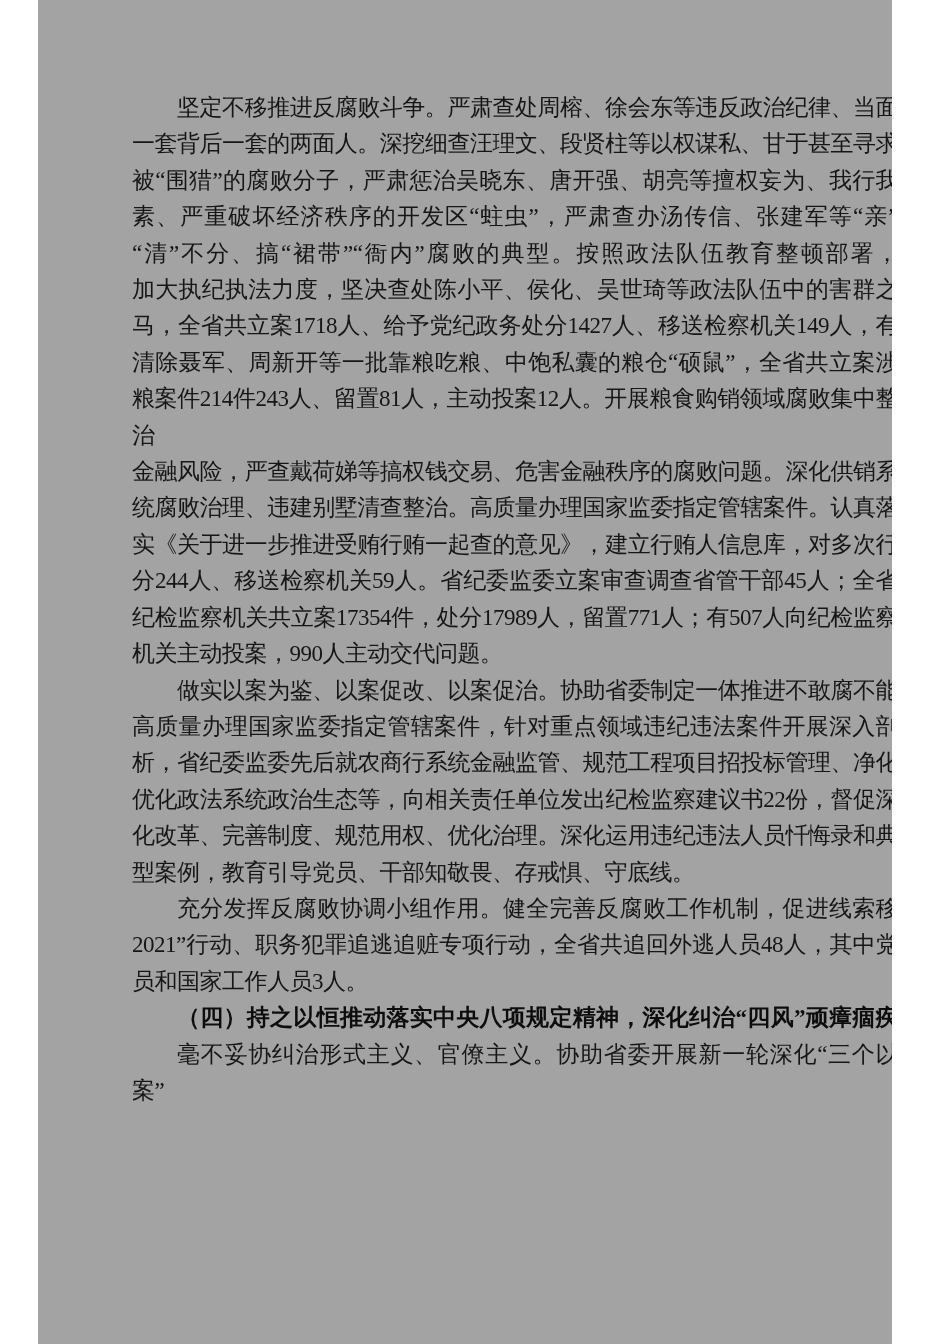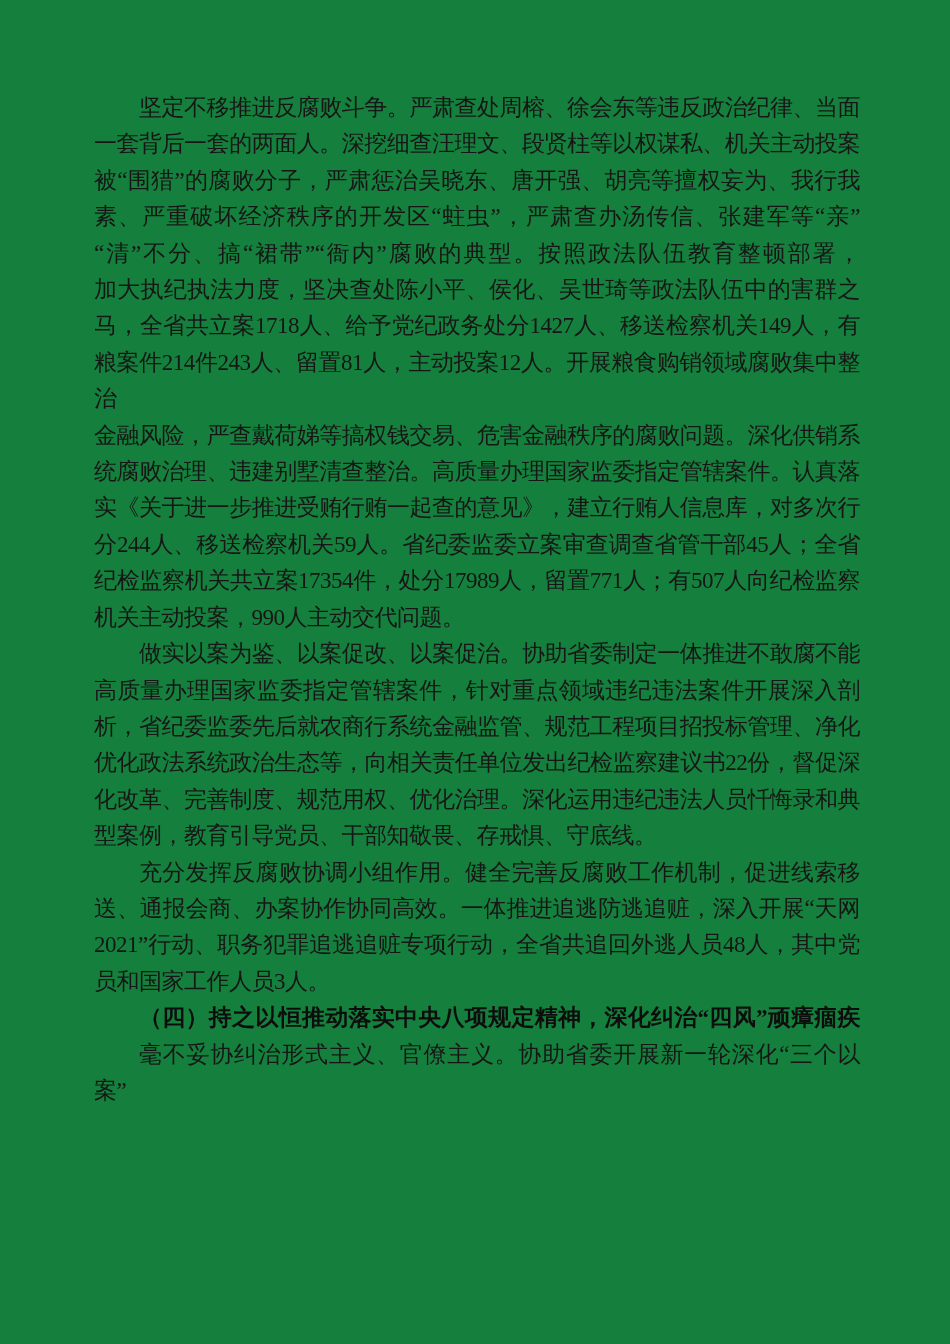--- a/index.html
+++ b/index.html
@@ -1,23 +1,24 @@
 <!DOCTYPE html>
 <html><head>
 <meta charset="utf-8">
 <style>
   * { margin: 0; padding: 0; box-sizing: border-box; }
   html, body { background: #ffffff; }
   .page {
     position: relative;
-    width: 950px;
+    width: 854px;
     height: 1344px;
-    background: #15803d;
+    background: #a3a3a3;
     overflow: hidden;
     font-family: "Liberation Serif", "DejaVu Serif", serif;
+    margin-left: 38px;
   }
   .doc-text {
     position: absolute;
     left: 94px;
     top: 90px;
     width: 766px;
   }
   .line {
     font-family: "Liberation Serif", "DejaVu Serif", serif;
     font-size: 23px;
@@ -30,40 +31,40 @@
   .line.indent { padding-left: 45px; }
   .line.end { text-align: right; text-align-last: left; }
   .line.heading { font-weight: 700; color: #0d0d0d; }
 </style>
 </head>
 <body>
 
 <div class="page">
   <div class="doc-text">
       <div class="line indent">坚定不移推进反腐败斗争。严肃查处周榕、徐会东等违反政治纪律、当面</div>
-      <div class="line">一套背后一套的两面人。深挖细查汪理文、段贤柱等以权谋私、机关主动投案</div>
+      <div class="line">一套背后一套的两面人。深挖细查汪理文、段贤柱等以权谋私、甘于甚至寻求</div>
       <div class="line">被“围猎”的腐败分子，严肃惩治吴晓东、唐开强、胡亮等擅权妄为、我行我</div>
       <div class="line">素、严重破坏经济秩序的开发区“蛀虫”，严肃查办汤传信、张建军等“亲”</div>
       <div class="line">“清”不分、搞“裙带”“衙内”腐败的典型。按照政法队伍教育整顿部署，</div>
       <div class="line">加大执纪执法力度，坚决查处陈小平、侯化、吴世琦等政法队伍中的害群之</div>
       <div class="line">马，全省共立案1718人、给予党纪政务处分1427人、移送检察机关149人，有</div>
+      <div class="line">清除聂军、周新开等一批靠粮吃粮、中饱私囊的粮仓“硕鼠”，全省共立案涉</div>
       <div class="line">粮案件214件243人、留置81人，主动投案12人。开展粮食购销领域腐败集中整治</div>
       <div class="line">金融风险，严查戴荷娣等搞权钱交易、危害金融秩序的腐败问题。深化供销系</div>
       <div class="line">统腐败治理、违建别墅清查整治。高质量办理国家监委指定管辖案件。认真落</div>
       <div class="line">实《关于进一步推进受贿行贿一起查的意见》，建立行贿人信息库，对多次行</div>
       <div class="line">分244人、移送检察机关59人。省纪委监委立案审查调查省管干部45人；全省</div>
       <div class="line">纪检监察机关共立案17354件，处分17989人，留置771人；有507人向纪检监察</div>
       <div class="line end">机关主动投案，990人主动交代问题。</div>
       <div class="line indent">做实以案为鉴、以案促改、以案促治。协助省委制定一体推进不敢腐不能</div>
       <div class="line">高质量办理国家监委指定管辖案件，针对重点领域违纪违法案件开展深入剖</div>
       <div class="line">析，省纪委监委先后就农商行系统金融监管、规范工程项目招投标管理、净化</div>
       <div class="line">优化政法系统政治生态等，向相关责任单位发出纪检监察建议书22份，督促深</div>
       <div class="line">化改革、完善制度、规范用权、优化治理。深化运用违纪违法人员忏悔录和典</div>
       <div class="line end">型案例，教育引导党员、干部知敬畏、存戒惧、守底线。</div>
       <div class="line indent">充分发挥反腐败协调小组作用。健全完善反腐败工作机制，促进线索移</div>
-      <div class="line">送、通报会商、办案协作协同高效。一体推进追逃防逃追赃，深入开展“天网</div>
       <div class="line">2021”行动、职务犯罪追逃追赃专项行动，全省共追回外逃人员48人，其中党</div>
       <div class="line end">员和国家工作人员3人。</div>
       <div class="line heading indent">（四）持之以恒推动落实中央八项规定精神，深化纠治“四风”顽瘴痼疾</div>
       <div class="line indent">毫不妥协纠治形式主义、官僚主义。协助省委开展新一轮深化“三个以</div>
       <div class="line end">案”</div>
     </div>
 </div>
 
 </body></html>

